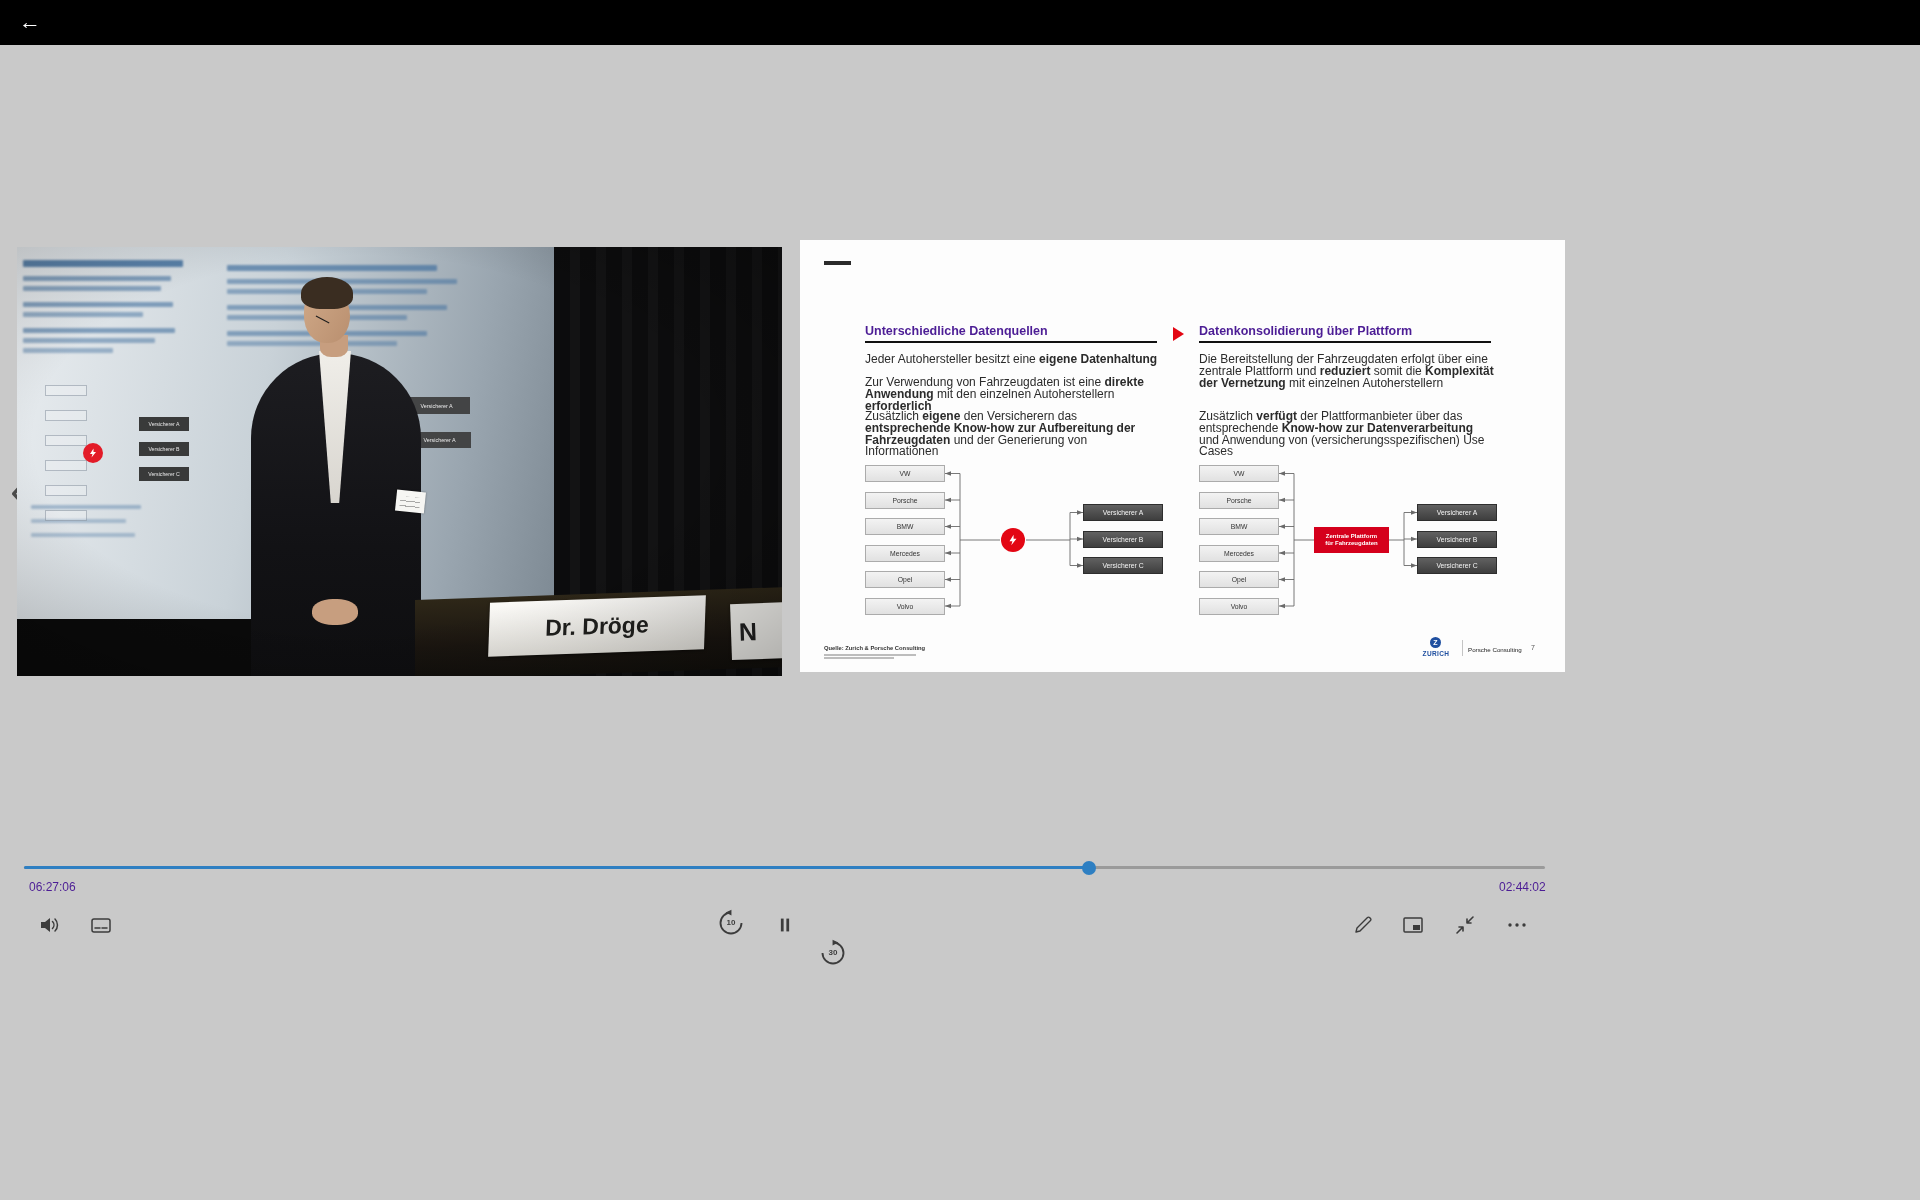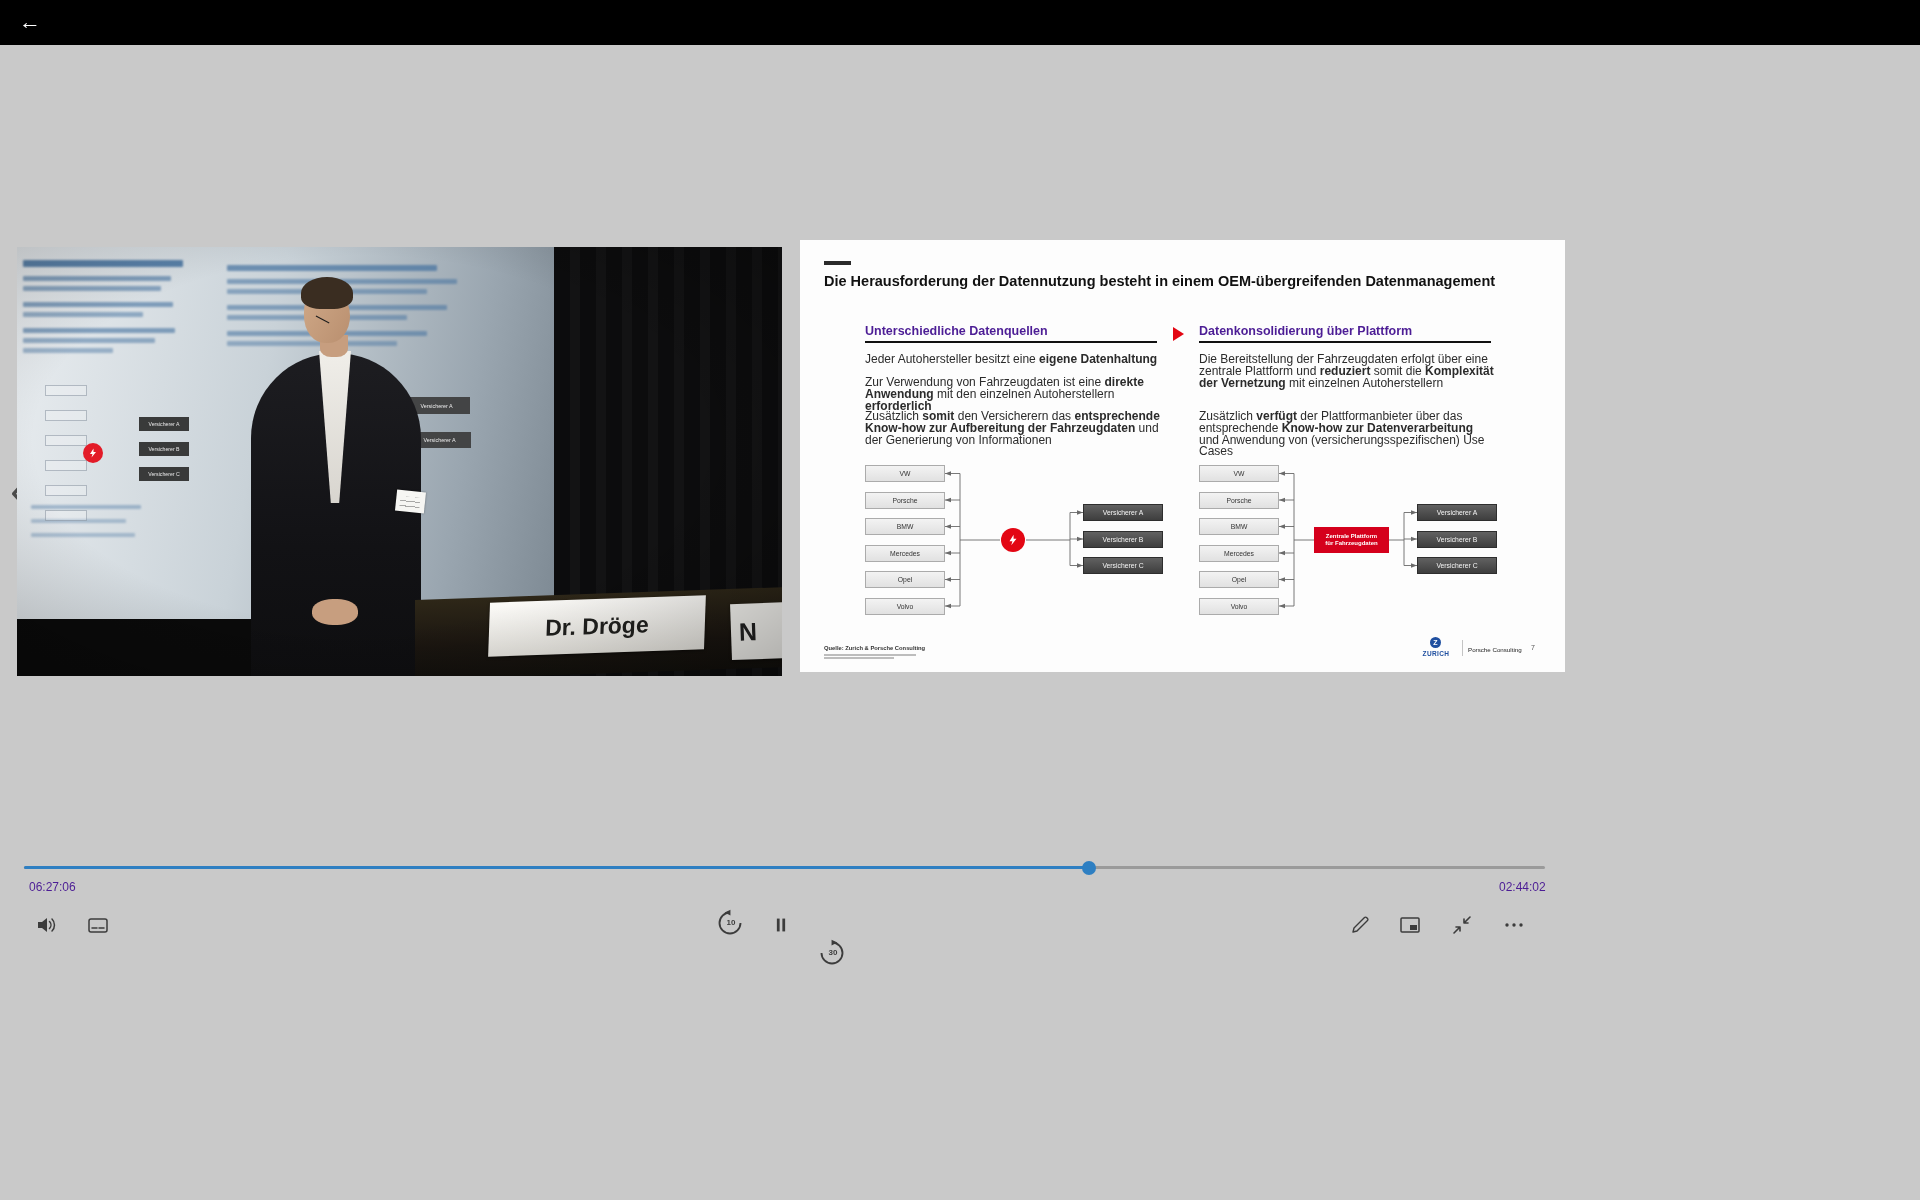--- a/index.html
+++ b/index.html
@@ -66,21 +66,21 @@
   .pclabel{position:absolute;left:668px;top:406px;font-size:6.2px;color:#222}
   .pagenum{position:absolute;left:731px;top:404px;font-size:7px;color:#555}
 
   
   #track{position:absolute;left:24px;top:866px;width:1521px;height:3px;background:#9a9a9a;border-radius:2px;cursor:pointer}
   #fill{height:100%;background:#2e7fc2;position:relative;border-radius:2px}
   #thumb{position:absolute;right:-7px;top:-5.5px;width:14px;height:14px;border-radius:50%;background:#2e7fc2}
   .time{position:absolute;top:880px;font-size:12px;color:#4c1d95}
   #cur{left:29px}
   #rem{left:1499px}
-  .ctl{position:absolute;top:910px;width:30px;height:30px;background:none;border:none;display:flex;align-items:center;color:#3c3c3c;cursor:pointer}
+  .ctl{position:absolute;top:910px;width:30px;height:30px;background:none;border:none;display:flex;align-items:center;justify-content:center;color:#3c3c3c;cursor:pointer}
   .ctl svg{display:block}
   .skip{position:relative}
   .skip .num{position:absolute;left:0;top:10px;width:100%;text-align:center;font-size:8px;font-weight:bold;color:#3c3c3c}
 </style>
 </head>
 <body>
 
 <div id="screen">
 
   <header id="topbar">
@@ -147,27 +147,26 @@
     </div>
 
     <div class="table"></div>
     <div class="card1">Dr. Dröge</div>
     <div class="card2">N</div>
     <div class="vig"></div>
   </div>
 
   <div id="slide">
     <div class="dash"></div>
-    <div class="title">Die Herausforderung der Datennutzung besteht in einem OEM-übergreifenden Datenmanagement</div>
 
     <div class="colhead" style="left:65px">Unterschiedliche Datenquellen</div>
     <div class="rule" style="left:65px"></div>
     <div class="para" style="left:65px;top:114px"><span>Jeder Autohersteller besitzt eine </span><b>eigene Datenhaltung</b></div>
     <div class="para" style="left:65px;top:137px"><span>Zur Verwendung von Fahrzeugdaten ist eine </span><b>direkte Anwendung</b><span> mit den einzelnen Autoherstellern </span><b>erforderlich</b></div>
-    <div class="para" style="left:65px;top:171px"><span>Zusätzlich </span><b>somit</b><span> den Versicherern das </span><b>entsprechende Know-how zur Aufbereitung der Fahrzeugdaten</b><span> und der Generierung von Informationen</span></div>
+    <div class="para" style="left:65px;top:171px"><span>Zusätzlich </span><b>eigene</b><span> den Versicherern das </span><b>entsprechende Know-how zur Aufbereitung der Fahrzeugdaten</b><span> und der Generierung von Informationen</span></div>
 
     <div class="tri"></div>
 
     <div class="colhead" style="left:399px">Datenkonsolidierung über Plattform</div>
     <div class="rule" style="left:399px"></div>
     <div class="para" style="left:399px;top:171px"><span>Zusätzlich </span><b>verfügt</b><span> der Plattformanbieter über das entsprechende </span><b>Know-how zur Datenverarbeitung</b><span> und Anwendung von (versicherungsspezifischen) Use Cases</span></div>
     <div class="para" style="left:399px;top:114px"><span>Die Bereitstellung der Fahrzeugdaten erfolgt über eine zentrale Plattform und </span><b>reduziert</b><span> somit die </span><b>Komplexität der Vernetzung</b><span> mit einzelnen Autoherstellern</span></div>
 
     <div class="diagram" style="left:65px">
       <svg class="conn" viewBox="0 0 300 150">

